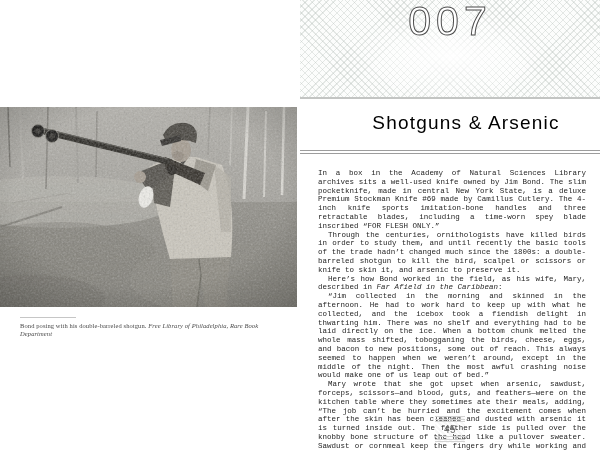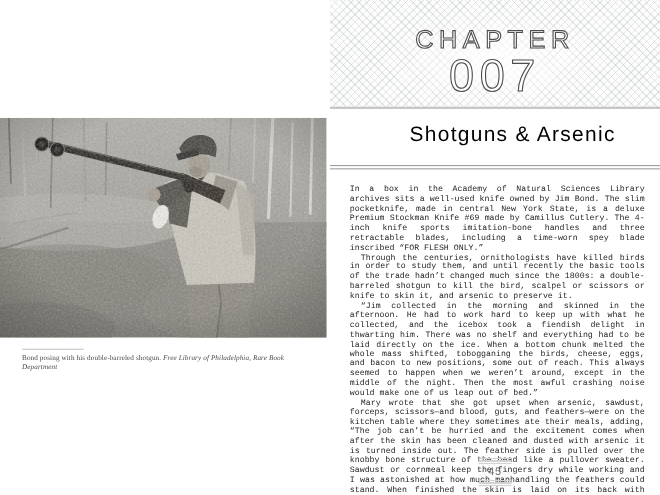--- a/index.html
+++ b/index.html
@@ -156,30 +156,30 @@
         <rect x="0" y="0" width="297" height="200" filter="url(#grain)" opacity="0.40"></rect>
         <rect x="0" y="0" width="297" height="200" fill="url(#vignette)"></rect>
       </svg>
     </figure>
     <div class="caption-rule"></div>
     <figcaption class="photo-caption"><span>Bond posing with his double-barreled shotgun. </span><i>Free Library of Philadelphia, Rare Book Department</i></figcaption>
   </div>
 
   <div class="right-page">
     <header class="chapter-header">
-      <div class="chapter-label outline-text">CHAPTER</div>
       <div class="chapter-number outline-text">007</div>
     </header>
 
     <h1 class="chapter-title">Shotguns &amp; Arsenic</h1>
     <div class="title-rule"></div>
 
     <main class="body-text">
         <p><span>In a box in the Academy of Natural Sciences Library archives sits a well-used knife owned by Jim Bond. The slim pocketknife, made in central New York State, is a deluxe Premium Stockman Knife #69 made by Camillus Cutlery. The 4-inch knife sports imitation-bone handles and three retractable blades, including a time-worn spey blade inscribed “FOR FLESH ONLY.”</span></p>
         <p class="indent"><span>Through the centuries, ornithologists have killed birds in order to study them, and until recently the basic tools of the trade hadn’t changed much since the 1800s: a double-barreled shotgun to kill the bird, scalpel or scissors or knife to skin it, and arsenic to preserve it.</span></p>
+        <p class="indent"><span>Here’s how Bond worked in the field, as his wife, Mary, described in </span><i>Far Afield in the Caribbean</i><span>:</span></p>
         <p class="indent"><span>“Jim collected in the morning and skinned in the afternoon. He had to work hard to keep up with what he collected, and the icebox took a fiendish delight in thwarting him. There was no shelf and everything had to be laid directly on the ice. When a bottom chunk melted the whole mass shifted, tobogganing the birds, cheese, eggs, and bacon to new positions, some out of reach. This always seemed to happen when we weren’t around, except in the middle of the night. Then the most awful crashing noise would make one of us leap out of bed.”</span></p>
         <p class="indent"><span>Mary wrote that she got upset when arsenic, sawdust, forceps, scissors—and blood, guts, and feathers—were on the kitchen table where they sometimes ate their meals, adding, “The job can’t be hurried and the excitement comes when after the skin has been cleaned and dusted with arsenic it is turned inside out. The feather side is pulled over the knobby bone structure of the head like a pullover sweater. Sawdust or cornmeal keep the fingers dry while working and I was astonished at how much manhandling the feathers could stand. When finished the skin is laid on its back with demurely crossed feet, cotton eyes, and folded wings, tagged with its Latin name, the date and place where taken, and the name of the collector.”</span></p>
       </main>
 
     <div class="page-badge">
       <div class="badge-stripes"></div>
       <div class="badge-num">45</div>
       <div class="badge-stripes"></div>
     </div>
   </div>

